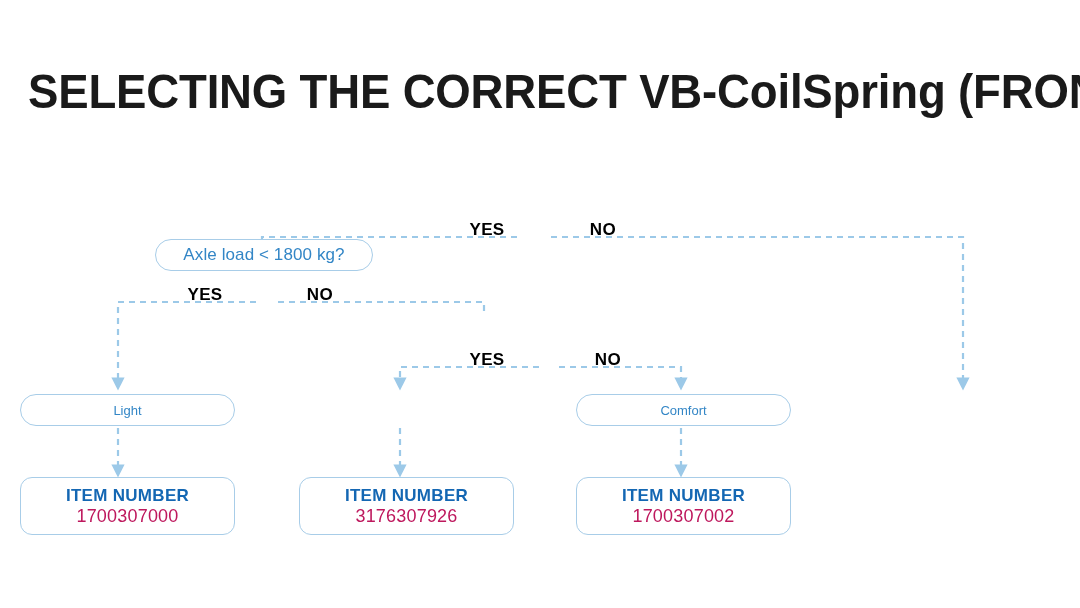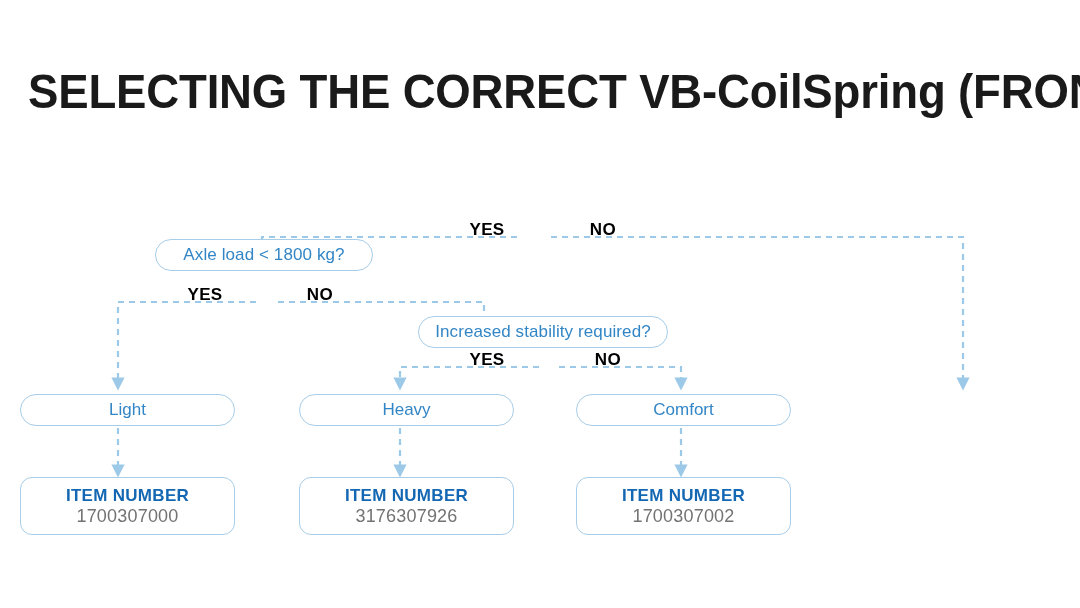--- a/index.html
+++ b/index.html
@@ -65,39 +65,39 @@
   }
   .decision {
     height: 32px;
     border-radius: 16px;
     font-size: 17px;
     letter-spacing: 0.1px;
   }
   .outcome {
     height: 32px;
     border-radius: 16px;
-    font-size: 17px;
+    font-size: 13px;
   }
   .itembox {
     height: 58px;
     border-radius: 12px;
     flex-direction: column;
     justify-content: center;
     gap: 0;
   }
   .itembox .item-label {
     font-family: "Liberation Sans Narrow", "Liberation Sans", sans-serif;
     font-weight: bold;
     font-size: 17px;
     letter-spacing: 0.3px;
     color: #1467b3;
   }
   .itembox .item-value {
     font-size: 18px;
-    color: #737373;
+    color: #be185d;
     letter-spacing: 0.2px;
   }
 
   
   .branch-label {
     position: absolute;
     font-family: "Liberation Sans Narrow", "Liberation Sans", sans-serif;
     font-weight: bold;
     font-size: 17px;
     letter-spacing: 0.4px;
@@ -141,31 +141,25 @@
 
   <span class="branch-label" style="left:452px; top:220px; width:70px;">YES</span>
   <span class="branch-label" style="left:568px; top:220px; width:70px;">NO</span>
 
   <div class="node decision" style="left:155px; top:239px; width:218px;">
     <span>Axle load &lt; 1800 kg?</span>
   </div>
   <span class="branch-label" style="left:170px; top:285px; width:70px;">YES</span>
   <span class="branch-label" style="left:285px; top:285px; width:70px;">NO</span>
 
-  <div class="node decision" style="left:418px; top:316px; width:250px;">
-    <span>Increased stability required?</span>
-  </div>
   <span class="branch-label" style="left:452px; top:350px; width:70px;">YES</span>
   <span class="branch-label" style="left:573px; top:350px; width:70px;">NO</span>
 
   <div class="node outcome" style="left:20px; top:394px; width:215px;">
     <span>Light</span>
-  </div>
-  <div class="node outcome" style="left:299px; top:394px; width:215px;">
-    <span>Heavy</span>
   </div>
   <div class="node outcome" style="left:576px; top:394px; width:215px;">
     <span>Comfort</span>
   </div>
 
   <div class="node itembox" style="left:20px; top:477px; width:215px;">
     <span class="item-label">ITEM NUMBER</span>
     <span class="item-value">1700307000</span>
   </div>
   <div class="node itembox" style="left:299px; top:477px; width:215px;">

